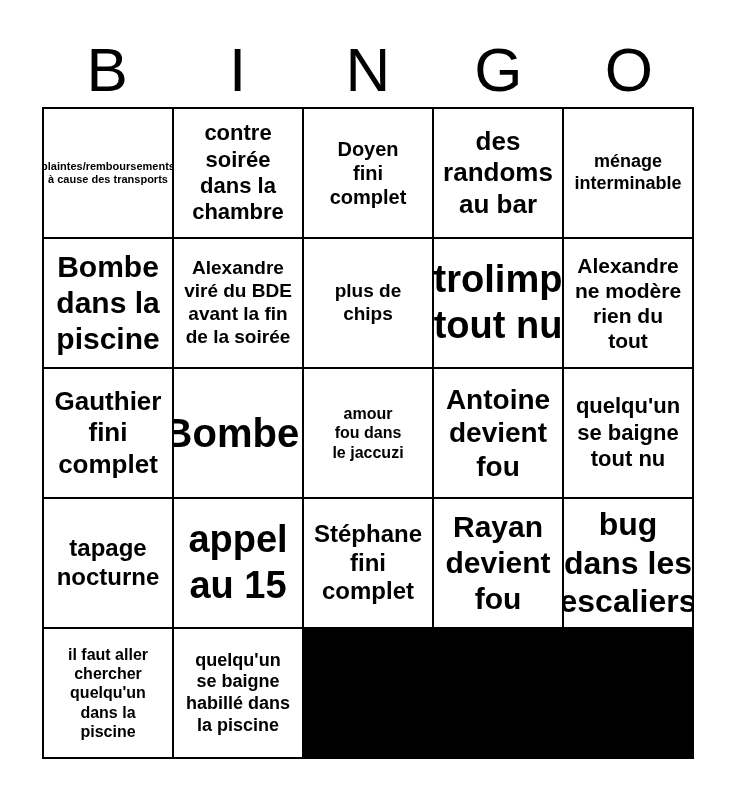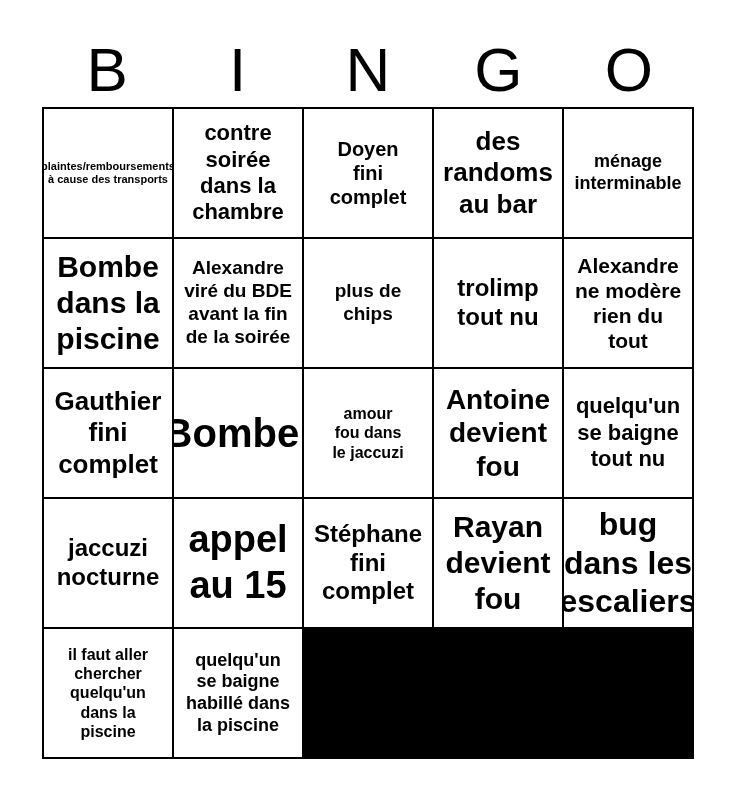--- a/index.html
+++ b/index.html
@@ -88,42 +88,42 @@
 
     <div class="bingo-cell" style="font-size:30px">Bombe
 dans la
 piscine</div>
     <div class="bingo-cell" style="font-size:19px">Alexandre
 viré du BDE
 avant la fin
 de la soirée</div>
     <div class="bingo-cell" style="font-size:19px">plus de
 chips</div>
-    <div class="bingo-cell" style="font-size:24px">trolimp
+    <div class="bingo-cell" style="font-size:38px">trolimp
 tout nu</div>
 
     <div class="bingo-cell" style="font-size:21px">Alexandre
 ne modère
 rien du
 tout</div>
     <div class="bingo-cell" style="font-size:26px">Gauthier
 fini
 complet</div>
     <div class="bingo-cell" style="font-size:40px">Bombe!</div>
     <div class="bingo-cell" style="font-size:16px">amour
 fou dans
 le jaccuzi</div>
     <div class="bingo-cell" style="font-size:28px">Antoine
 devient
 fou</div>
 
     <div class="bingo-cell" style="font-size:22px">quelqu'un
 se baigne
 tout nu</div>
-    <div class="bingo-cell" style="font-size:24px">jaccuzi
+    <div class="bingo-cell" style="font-size:24px">tapage
 nocturne</div>
     <div class="bingo-cell" style="font-size:38px">appel
 au 15</div>
     <div class="bingo-cell" style="font-size:24px">Stéphane
 fini
 complet</div>
 
     <div class="bingo-cell" style="font-size:30px">Rayan
 devient
 fou</div>

